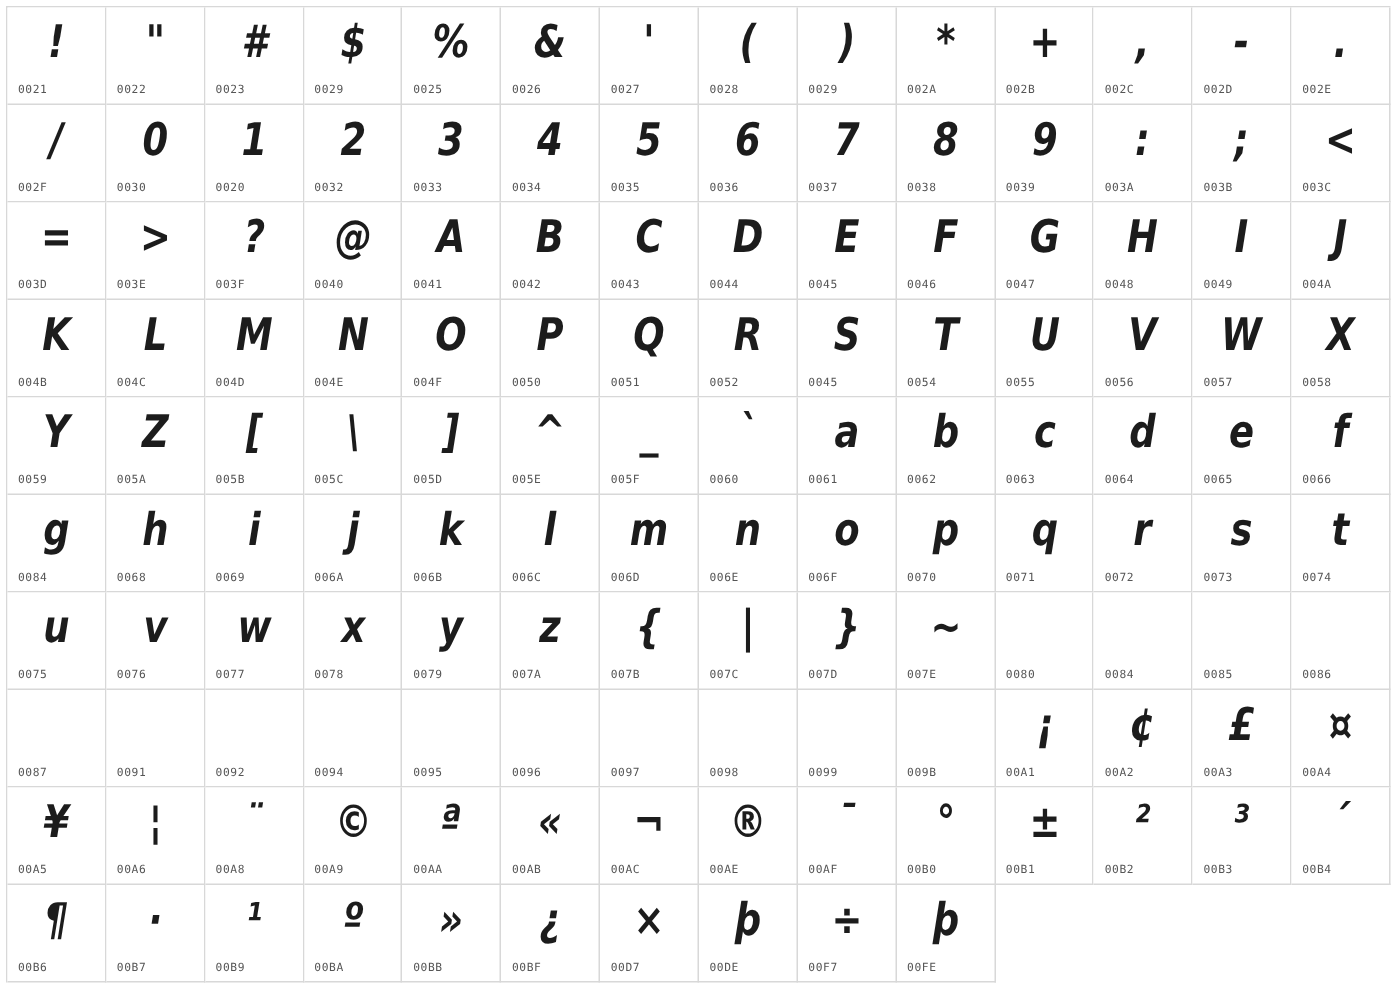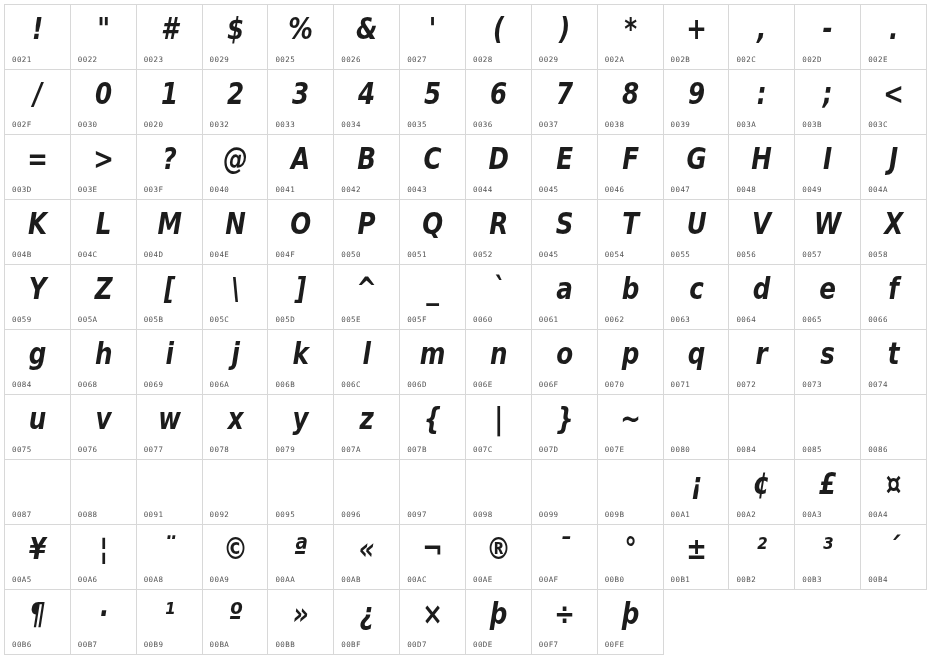--- a/index.html
+++ b/index.html
@@ -462,29 +462,29 @@
       <div class="cell empty">
         <div class="glyph"></div>
         <div class="code">0086</div>
       </div>
       <div class="cell empty">
         <div class="glyph"></div>
         <div class="code">0087</div>
       </div>
       <div class="cell empty">
         <div class="glyph"></div>
-        <div class="code">0088</div>
-      </div>
-      <div class="cell empty">
-        <div class="glyph"></div>
         <div class="code">0091</div>
       </div>
       <div class="cell empty">
         <div class="glyph"></div>
         <div class="code">0092</div>
+      </div>
+      <div class="cell empty">
+        <div class="glyph"></div>
+        <div class="code">0094</div>
       </div>
       <div class="cell empty">
         <div class="glyph"></div>
         <div class="code">0095</div>
       </div>
       <div class="cell empty">
         <div class="glyph"></div>
         <div class="code">0096</div>
       </div>
       <div class="cell empty">

